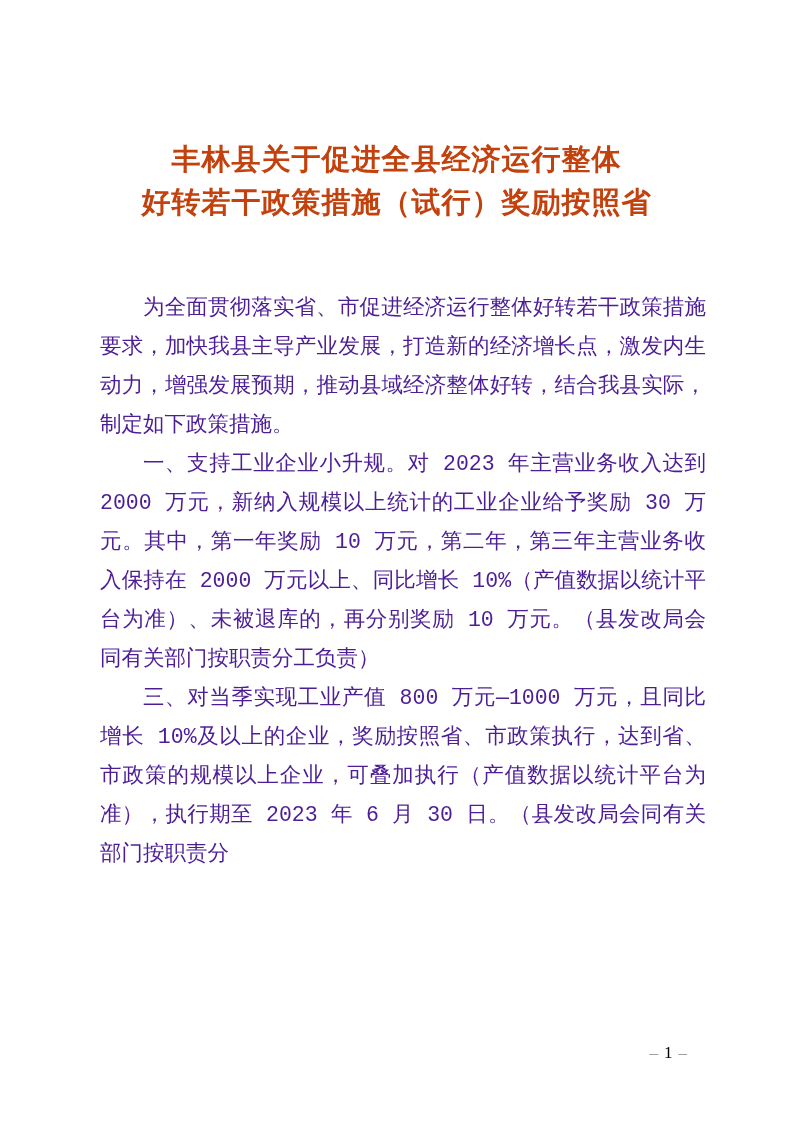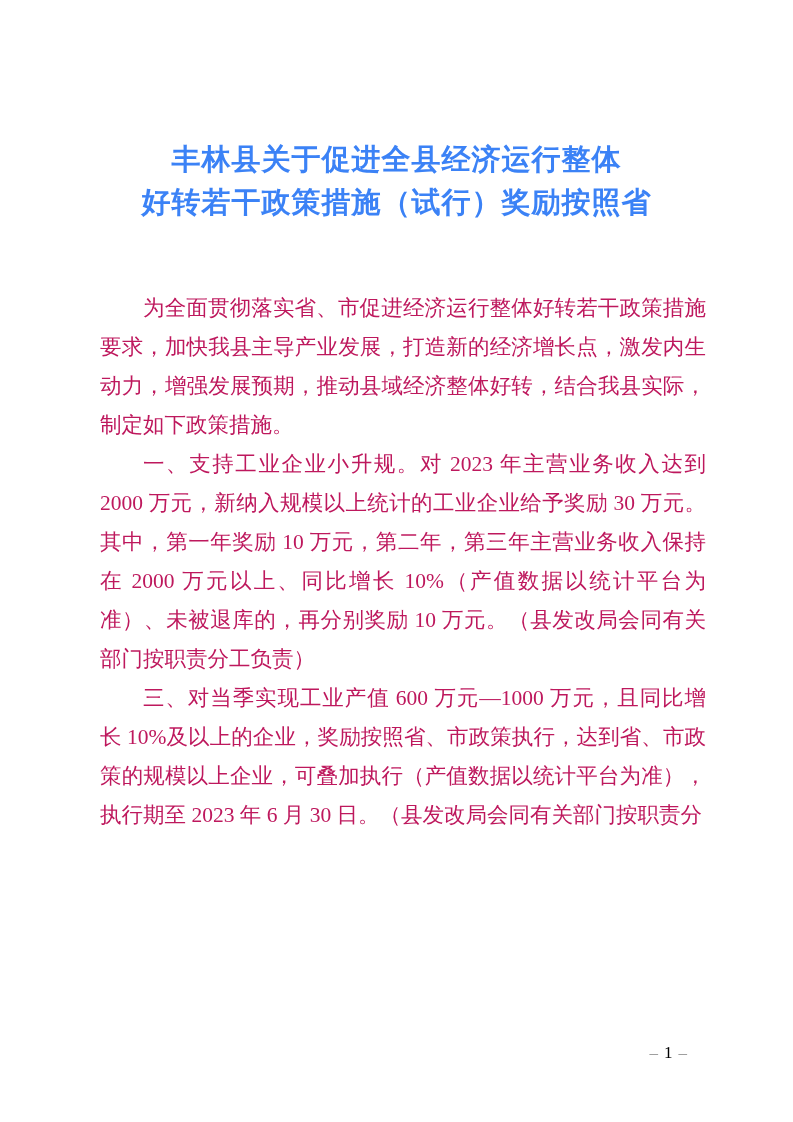--- a/index.html
+++ b/index.html
@@ -17,29 +17,30 @@
     font-family: "Liberation Serif", "DejaVu Serif", serif;
     box-sizing: border-box;
   }
   .doc-title {
     padding-top: 138px;
     text-align: center;
     font-weight: bold;
     font-size: 29px;
     line-height: 43px;
     letter-spacing: 1px;
-    color: #3b82f6;
+    color: #c2410c;
   }
   .doc-body {
     margin: 65px 0 0 100px;
     width: 606px;
     font-size: 21.5px;
     line-height: 39px;
     text-align: justify;
-    color: #be185d;
+    color: #4c1d95;
+    font-family: Liberation Mono, monospace;
   }
   .doc-body p {
     margin: 0;
     padding: 0;
     text-indent: 2em;
   }
   .page-footer {
     position: absolute;
     top: 1043px;
     right: 100px;
@@ -59,20 +60,20 @@
 <div class="page">
 
   <div class="doc-title">
     <div>丰林县关于促进全县经济运行整体</div>
     <div>好转若干政策措施（试行）奖励按照省</div>
   </div>
 
   <div class="doc-body">
     <p>为全面贯彻落实省、市促进经济运行整体好转若干政策措施要求，加快我县主导产业发展，打造新的经济增长点，激发内生动力，增强发展预期，推动县域经济整体好转，结合我县实际，制定如下政策措施。</p>
     <p>一、支持工业企业小升规。对 2023 年主营业务收入达到 2000 万元，新纳入规模以上统计的工业企业给予奖励 30 万元。其中，第一年奖励 10 万元，第二年，第三年主营业务收入保持在 2000 万元以上、同比增长 10%（产值数据以统计平台为准）、未被退库的，再分别奖励 10 万元。（县发改局会同有关部门按职责分工负责）</p>
-    <p>三、对当季实现工业产值 600 万元—1000 万元，且同比增长 10%及以上的企业，奖励按照省、市政策执行，达到省、市政策的规模以上企业，可叠加执行（产值数据以统计平台为准），执行期至 2023 年 6 月 30 日。（县发改局会同有关部门按职责分</p>
+    <p>三、对当季实现工业产值 800 万元—1000 万元，且同比增长 10%及以上的企业，奖励按照省、市政策执行，达到省、市政策的规模以上企业，可叠加执行（产值数据以统计平台为准），执行期至 2023 年 6 月 30 日。（县发改局会同有关部门按职责分</p>
   </div>
 
   <div class="page-footer">
     <span class="dash">–</span><span>1</span><span class="dash">–</span>
   </div>
 
 </div>
 
 </body></html>

